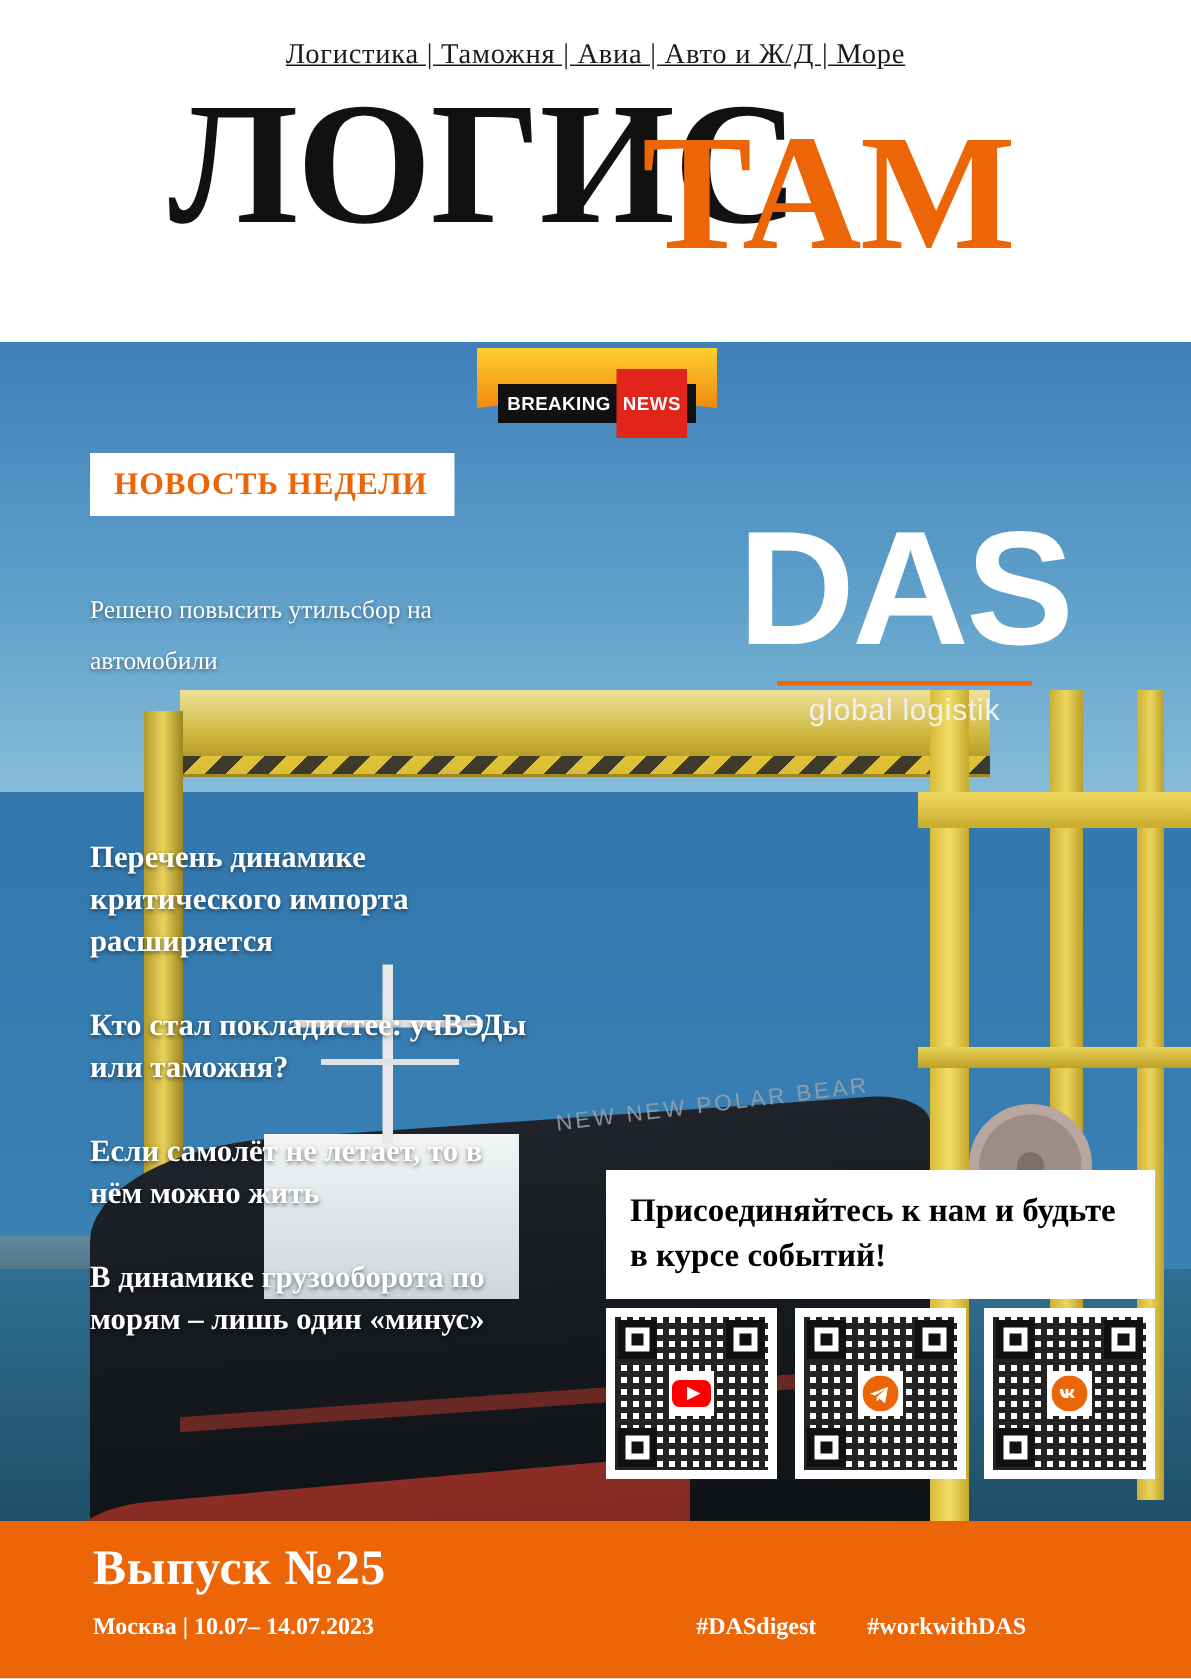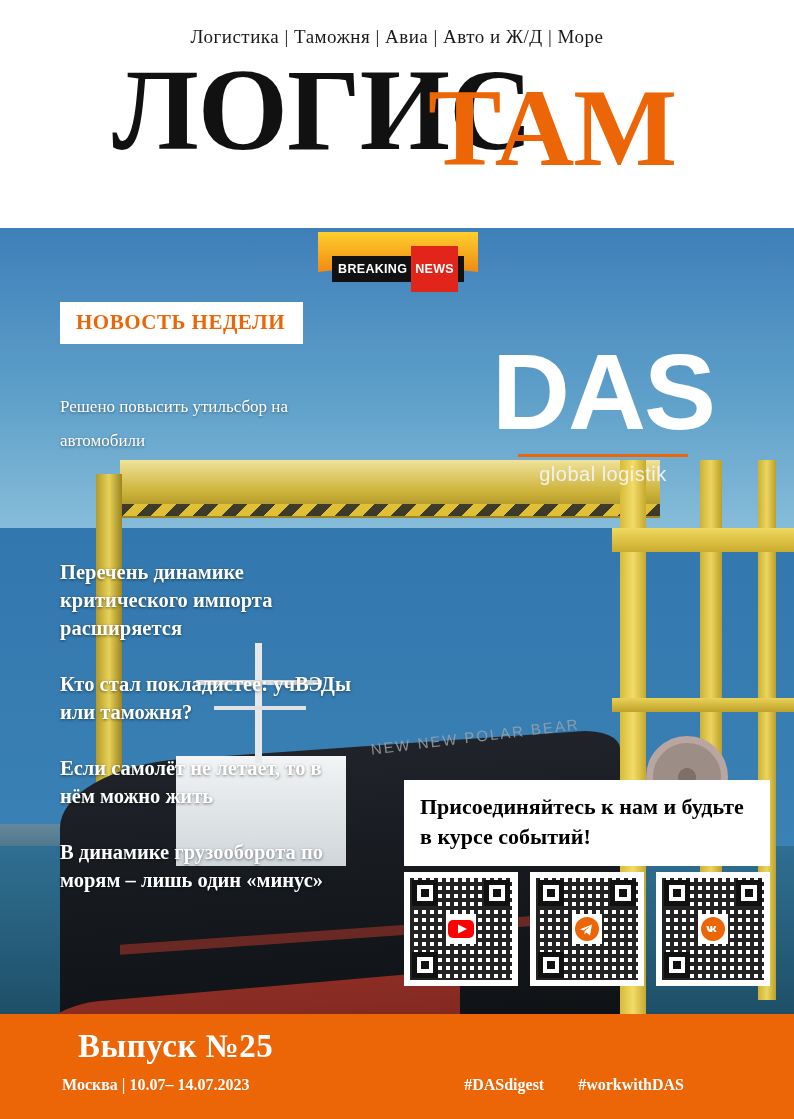--- a/index.html
+++ b/index.html
@@ -24,21 +24,21 @@
     text-align: center;
   }
   .rubrics {
     margin-top: 26px;
     font-family: "Liberation Serif", serif;
     font-size: 19px;
     letter-spacing: 0.5px;
     color: #1a1a1a;
     font-weight: 400;
   }
-  .rubrics span { white-space: nowrap; }
+  .rubrics span { white-space: nowrap; text-decoration: underline; }
   .logo-wrap {
     position: relative;
     margin-top: 2px;
     height: 120px;
   }
   .logo-line {
     position: absolute;
     left: 0; right: 0; top: 0;
     font-family: "Liberation Serif", serif;
     font-weight: 700;
@@ -323,21 +323,20 @@
     background: #ec6608;
     color: #ffffff;
   }
   .issue {
     position: absolute;
     left: 62px; top: 14px;
     font-family: "Liberation Serif", serif;
     font-weight: 700;
     font-size: 33px;
     letter-spacing: .5px;
-    margin-left: 16px;
   }
   .issue-meta {
     position: absolute;
     left: 62px; top: 62px;
     font-family: "Liberation Serif", serif;
     font-weight: 700;
     font-size: 16px;
   }
   .hashtags {
     position: absolute;

